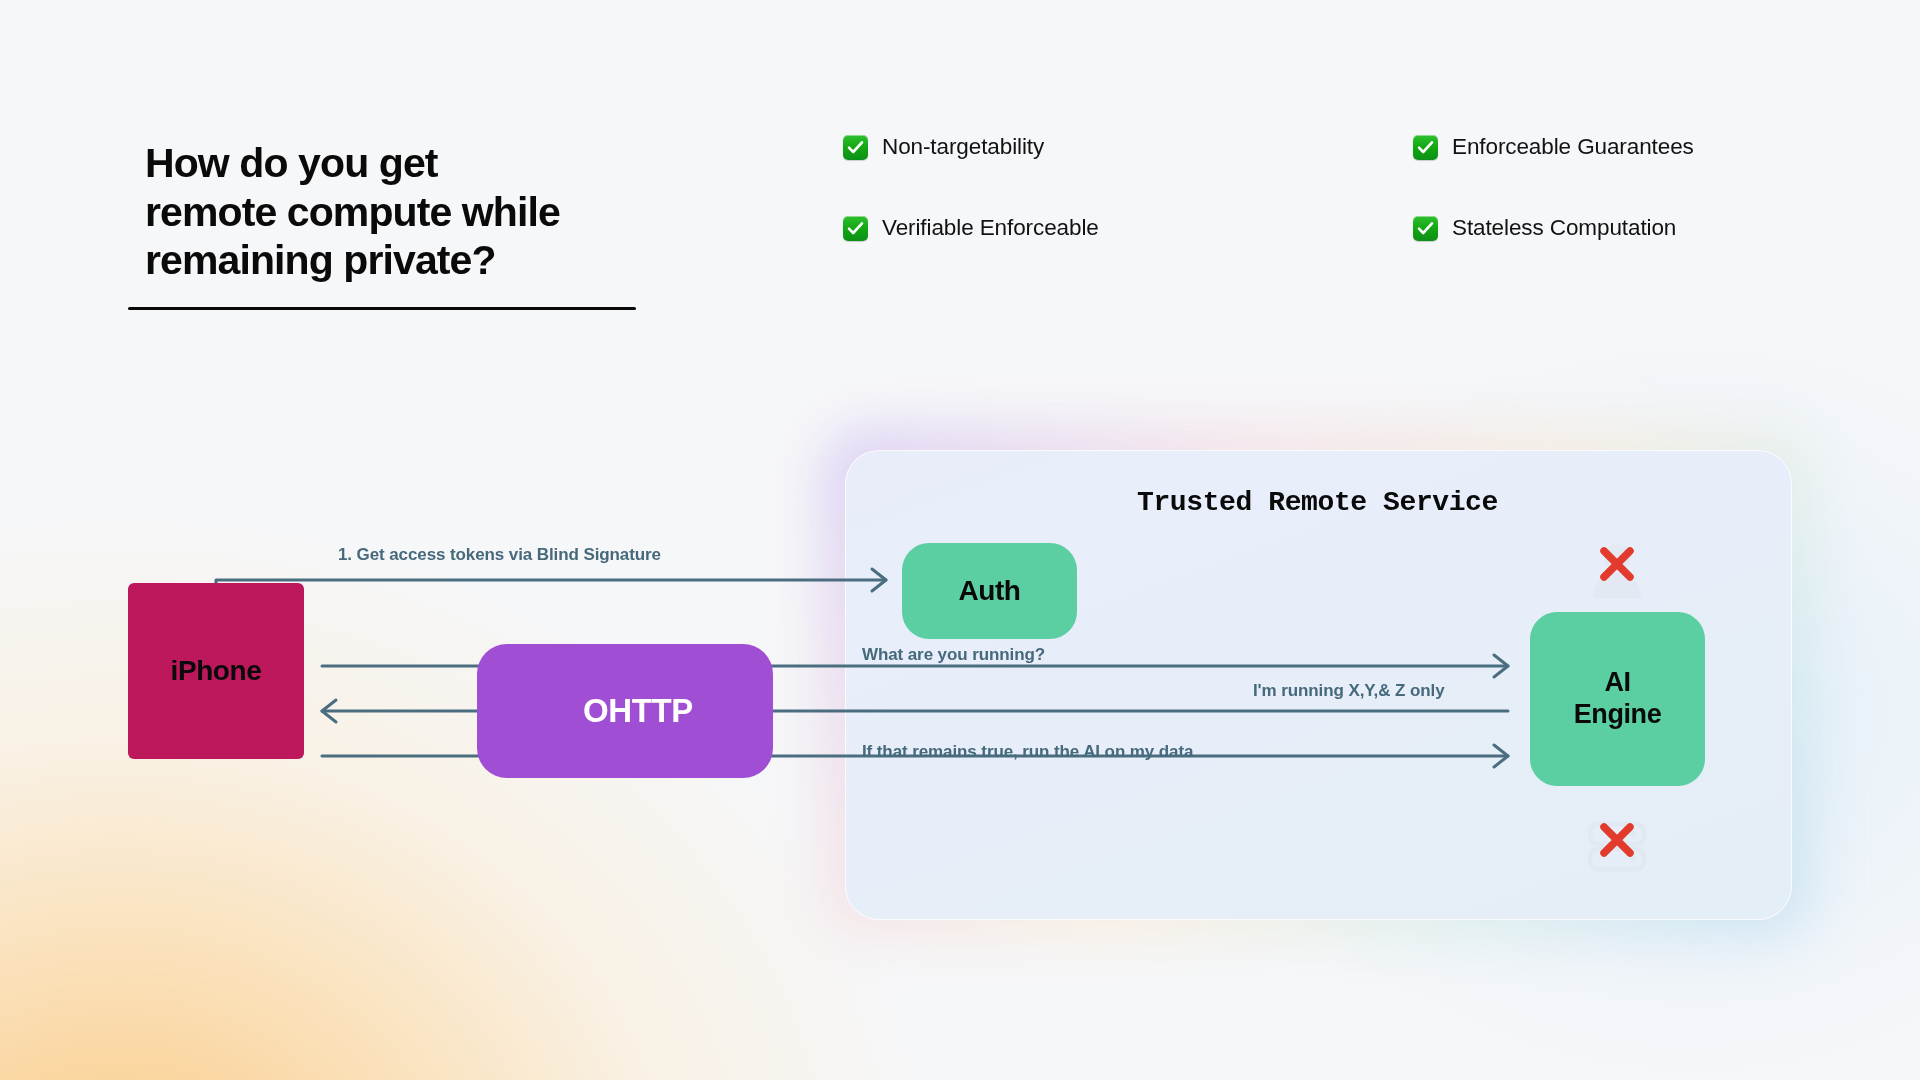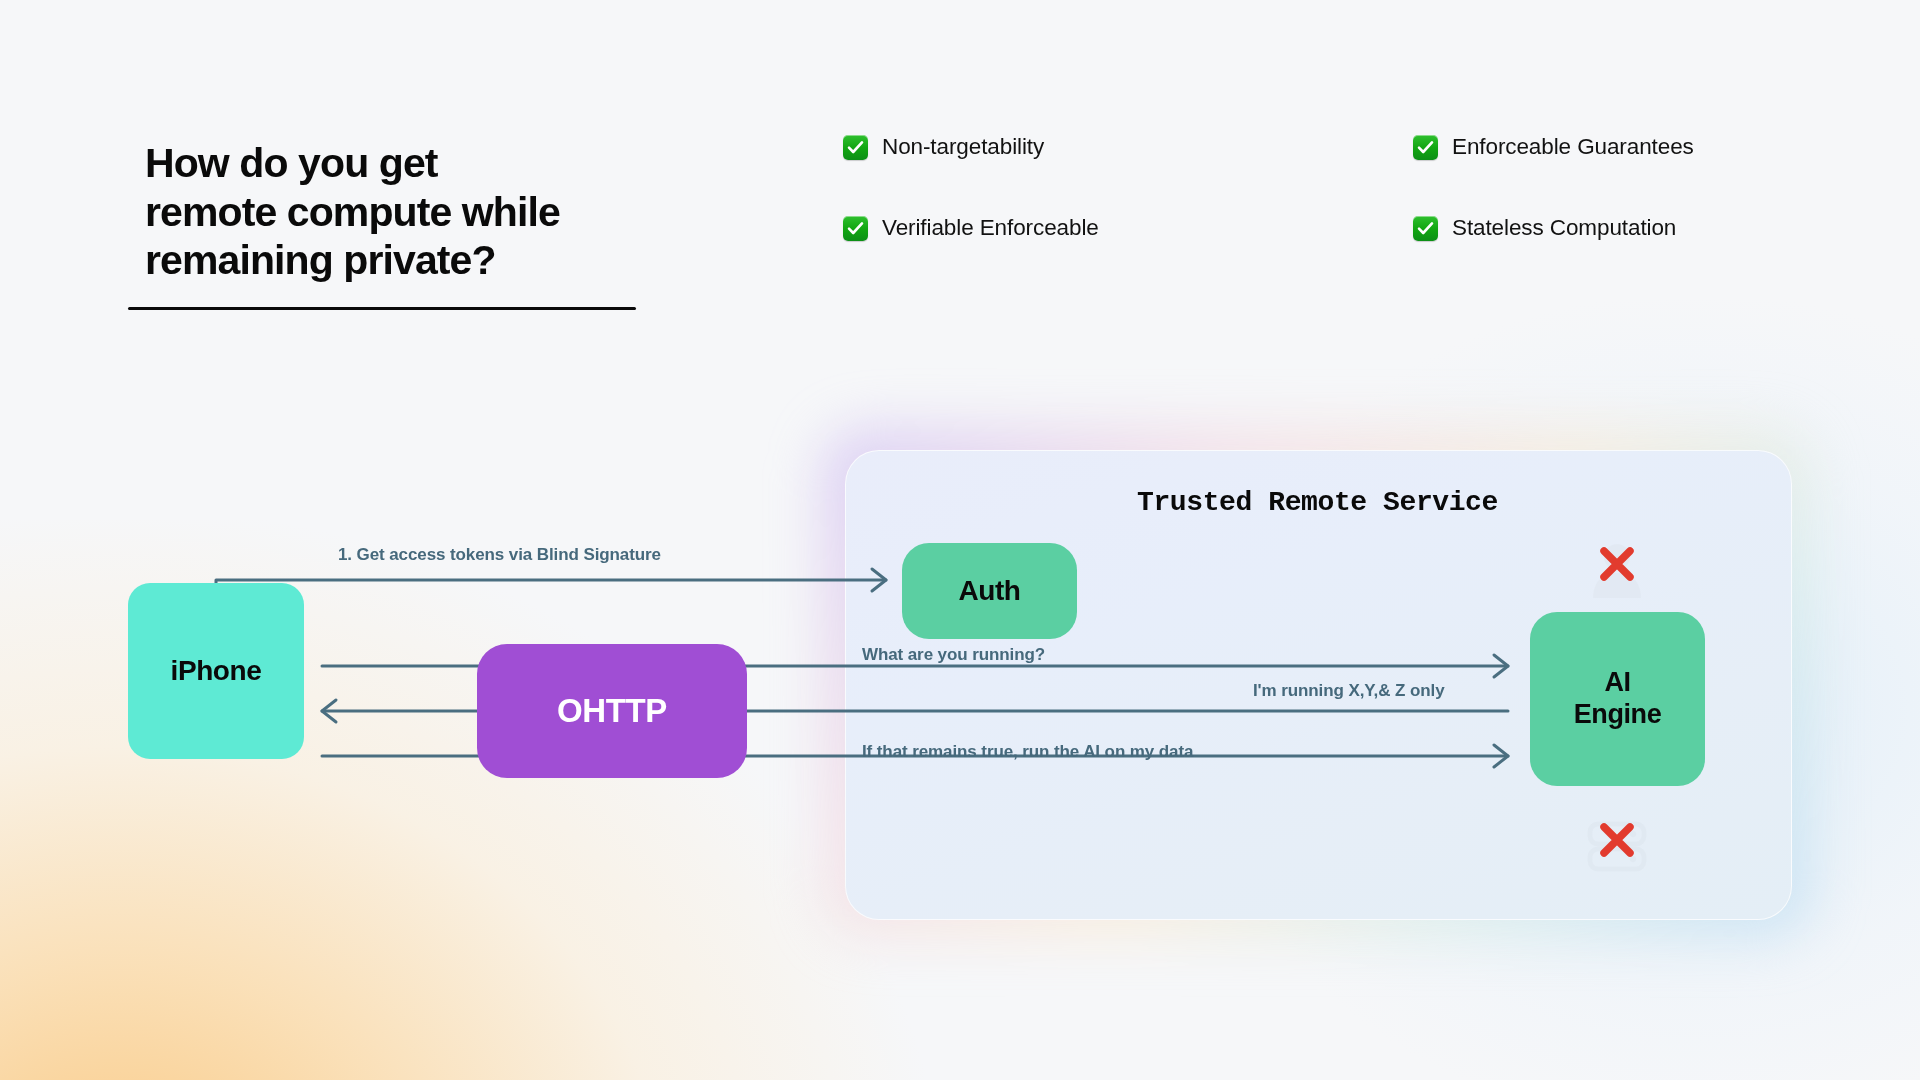--- a/index.html
+++ b/index.html
@@ -139,33 +139,34 @@
     align-items: center;
     justify-content: center;
     text-align: center;
     font-weight: 700;
     letter-spacing: -0.4px;
     z-index: 7;
   }
   #node-iphone {
     left: 128px; top: 583px;
     width: 176px; height: 176px;
-    border-radius: 22px;
-    background: #5eead4;
+    border-radius: 6px;
+    background: #be185d;
     color: #0a0a0a;
     font-size: 28px;
   }
   #node-ohttp {
     left: 477px; top: 644px;
     width: 270px; height: 134px;
     border-radius: 30px;
     background: #a04ed4;
     color: #ffffff;
     font-size: 33px;
     z-index: 8;
+    padding-left: 26px;
   }
   #node-auth {
     left: 902px; top: 543px;
     width: 175px; height: 96px;
     border-radius: 27px;
     background: #5bcfa2;
     color: #0a0a0a;
     font-size: 28px;
   }
   #node-ai-engine {

